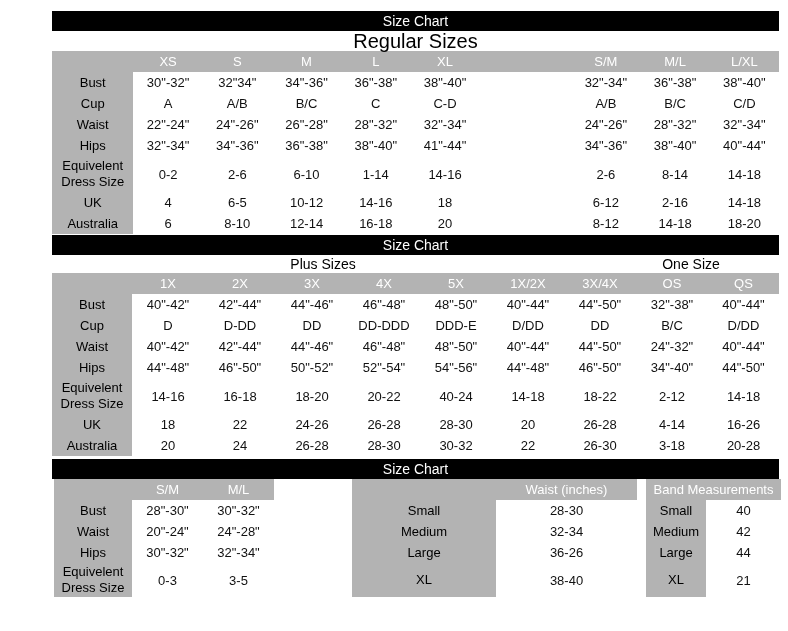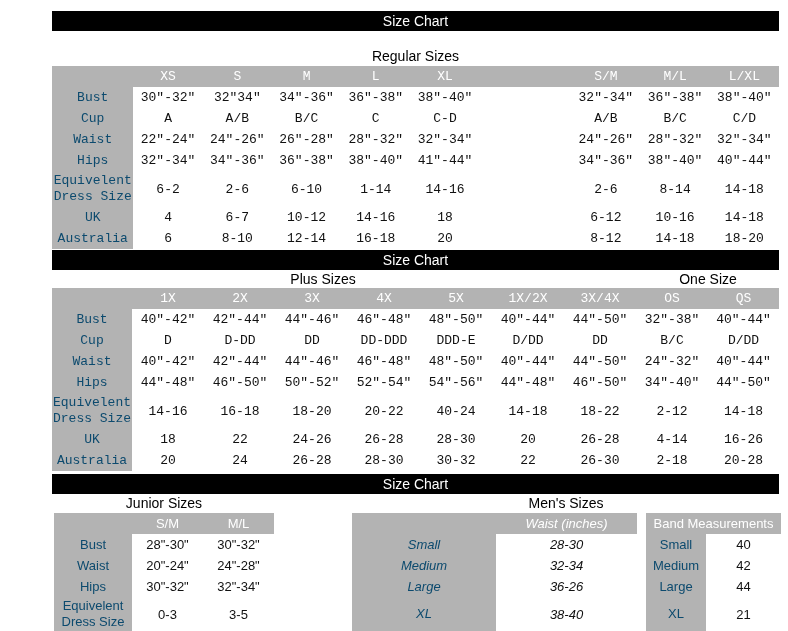--- a/index.html
+++ b/index.html
@@ -2,34 +2,34 @@
 <html><head>
 <meta charset="utf-8">
 <style>
   html,body{margin:0;padding:0;background:#ffffff;}
   body{width:788px;height:631px;overflow:hidden;font-family:"Liberation Sans",sans-serif;-webkit-font-smoothing:antialiased;}
   .page{position:relative;width:788px;height:631px;background:#fff;}
   .content{margin-left:28px;width:727px;padding-top:11px;padding-left:24px;}
   .bar{height:20px;background:#000;color:#fff;text-align:center;line-height:20px;font-size:14px;}
   .bar.m1{margin-top:1px;}
   .bar.m3{margin-top:3px;}
-  .section-title{height:20px;line-height:20px;text-align:center;font-size:14px;color:#000;margin-top:15px;}
+  .section-title{height:20px;line-height:20px;text-align:center;font-size:20px;color:#000;}
   .dual-title{position:relative;height:18px;font-size:14px;color:#000;}
   .dual-title span{position:absolute;top:1px;transform:translateX(-50%);white-space:nowrap;}
   .dual-title.bottom{height:19px;}
   table{border-collapse:collapse;table-layout:fixed;border:none;}
   th,td{padding:0;margin:0;border:none;text-align:center;vertical-align:middle;font-weight:normal;font-size:13px;height:21px;white-space:nowrap;}
   thead th{background:#b3b3b3;color:#fff;}
-  tbody th{background:#b3b3b3;color:#0c4a6e;line-height:16px;white-space:normal;}
+  tbody th{background:#b3b3b3;color:#000000;line-height:16px;white-space:normal;}
   tbody td{background:#fff;color:#111;}
-  table.main{width:727px;font-family:Liberation Mono, monospace;}
+  table.main{width:727px;}
   table.main tbody tr:nth-child(5) th,table.main tbody tr:nth-child(5) td{height:36px;}
   .triple{display:flex;align-items:flex-start;margin-left:2px;}
   table.t-junior{width:220px;margin-right:78px;}
-  table.t-mens{width:285px;margin-right:9px;font-style:italic;}
+  table.t-mens{width:285px;margin-right:9px;}
   table.t-band{width:135px;}
   .triple tbody tr:last-child th,.triple tbody tr:last-child td{height:34px;}
 </style>
 </head>
 <body>
 
 <div class="page">
   <div class="content">
 
     <div class="bar">
@@ -107,40 +107,40 @@
             <td>36"-38"</td>
             <td>38"-40"</td>
             <td>41"-44"</td>
             <td></td>
             <td>34"-36"</td>
             <td>38"-40"</td>
             <td>40"-44"</td>
           </tr>
           <tr>
             <th>Equivelent Dress Size</th>
-            <td>6-2</td>
+            <td>0-2</td>
             <td>2-6</td>
             <td>6-10</td>
             <td>1-14</td>
             <td>14-16</td>
             <td></td>
             <td>2-6</td>
             <td>8-14</td>
             <td>14-18</td>
           </tr>
           <tr>
             <th>UK</th>
             <td>4</td>
-            <td>6-7</td>
+            <td>6-5</td>
             <td>10-12</td>
             <td>14-16</td>
             <td>18</td>
             <td></td>
             <td>6-12</td>
-            <td>10-16</td>
+            <td>2-16</td>
             <td>14-18</td>
           </tr>
           <tr>
             <th>Australia</th>
             <td>6</td>
             <td>8-10</td>
             <td>12-14</td>
             <td>16-18</td>
             <td>20</td>
             <td></td>
@@ -149,21 +149,21 @@
             <td>18-20</td>
           </tr>
         </tbody>
     </table>
 
     <div class="bar m1">
       <span>Size Chart</span>
     </div>
     <div class="dual-title">
       <span style="left:271px">Plus Sizes</span>
-      <span style="left:656px">One Size</span>
+      <span style="left:639px">One Size</span>
     </div>
     <table class="main">
       <colgroup>
         <col style="width:80px">
           <col style="width:72px">
           <col style="width:72px">
           <col style="width:72px">
           <col style="width:72px">
           <col style="width:72px">
           <col style="width:72px">
@@ -260,32 +260,28 @@
           </tr>
           <tr>
             <th>Australia</th>
             <td>20</td>
             <td>24</td>
             <td>26-28</td>
             <td>28-30</td>
             <td>30-32</td>
             <td>22</td>
             <td>26-30</td>
-            <td>2-18</td>
+            <td>3-18</td>
             <td>20-28</td>
           </tr>
         </tbody>
     </table>
 
     <div class="bar m3">
       <span>Size Chart</span>
-    </div>
-    <div class="dual-title bottom">
-      <span style="left:112px">Junior Sizes</span>
-      <span style="left:514px">Men's Sizes</span>
     </div>
     <div class="triple">
       <table class="t-junior">
         <colgroup>
             <col style="width:78px">
             <col style="width:71px">
             <col style="width:71px">
           </colgroup>
         <thead>
             <tr>

